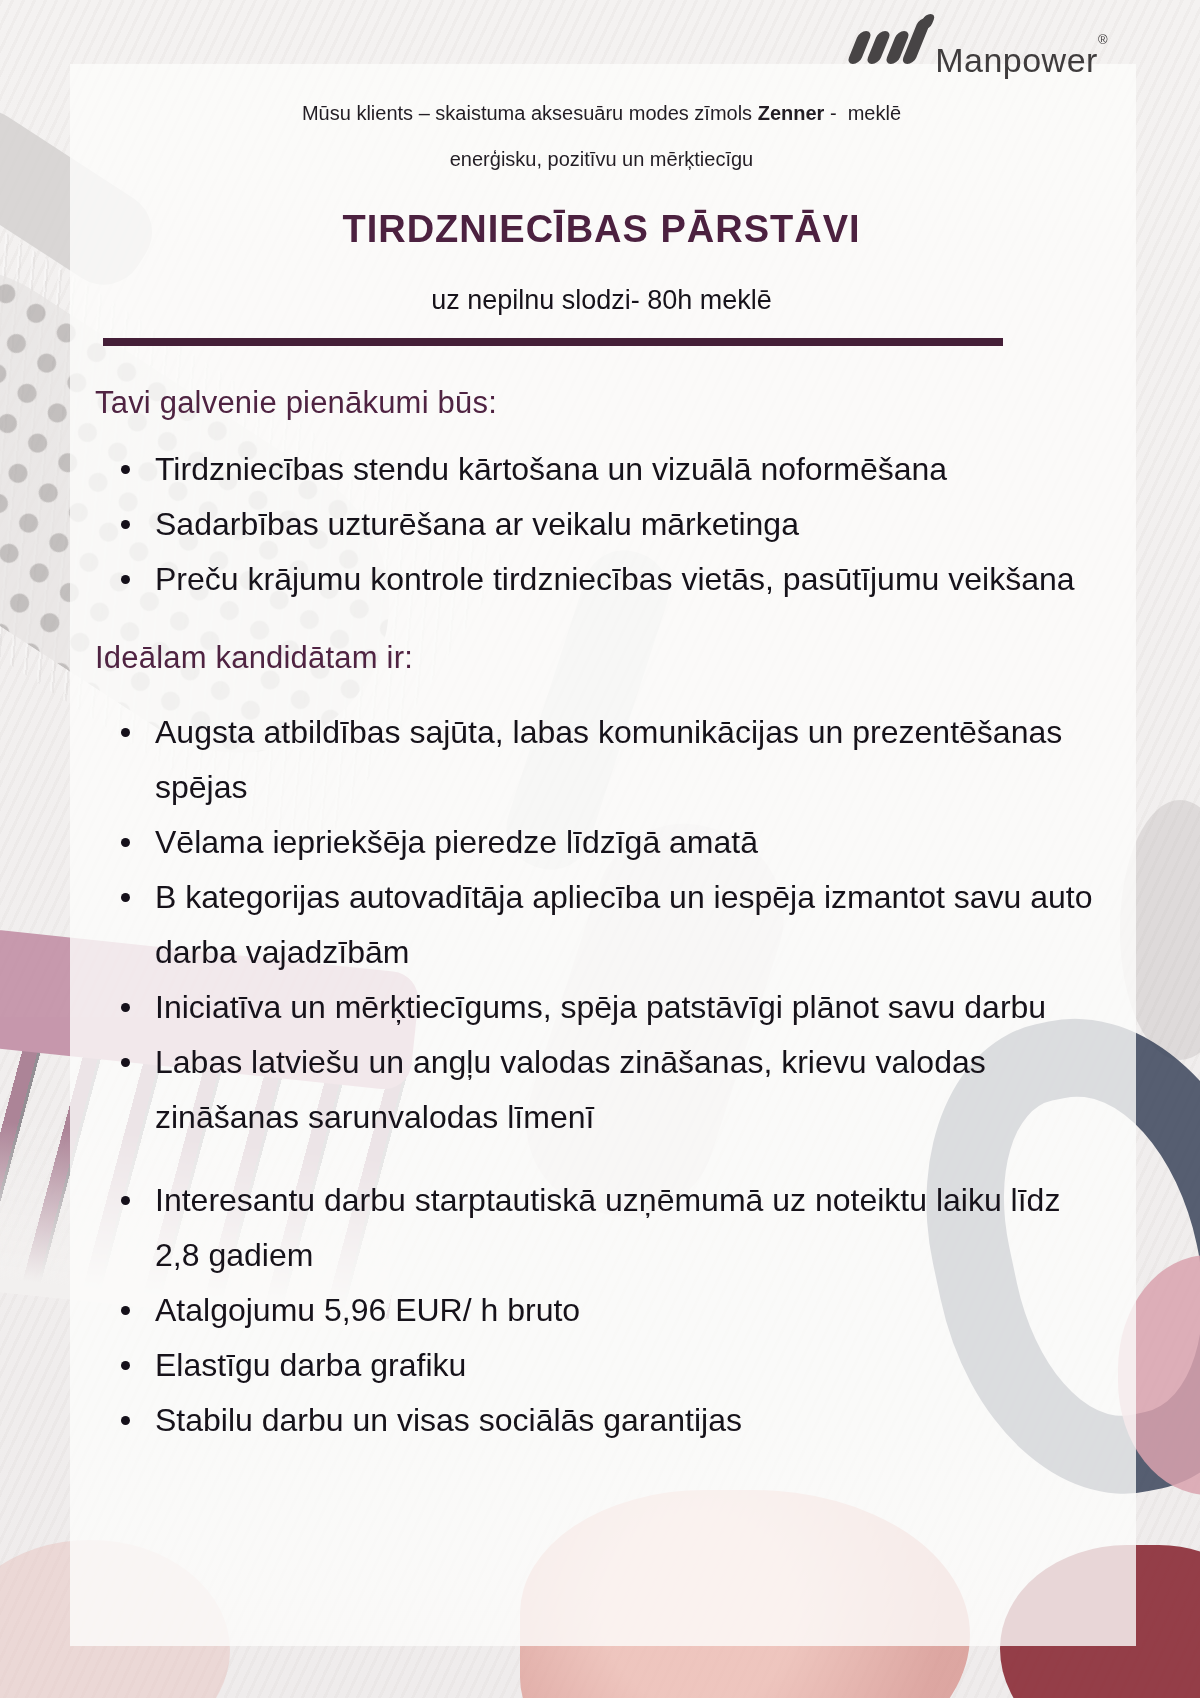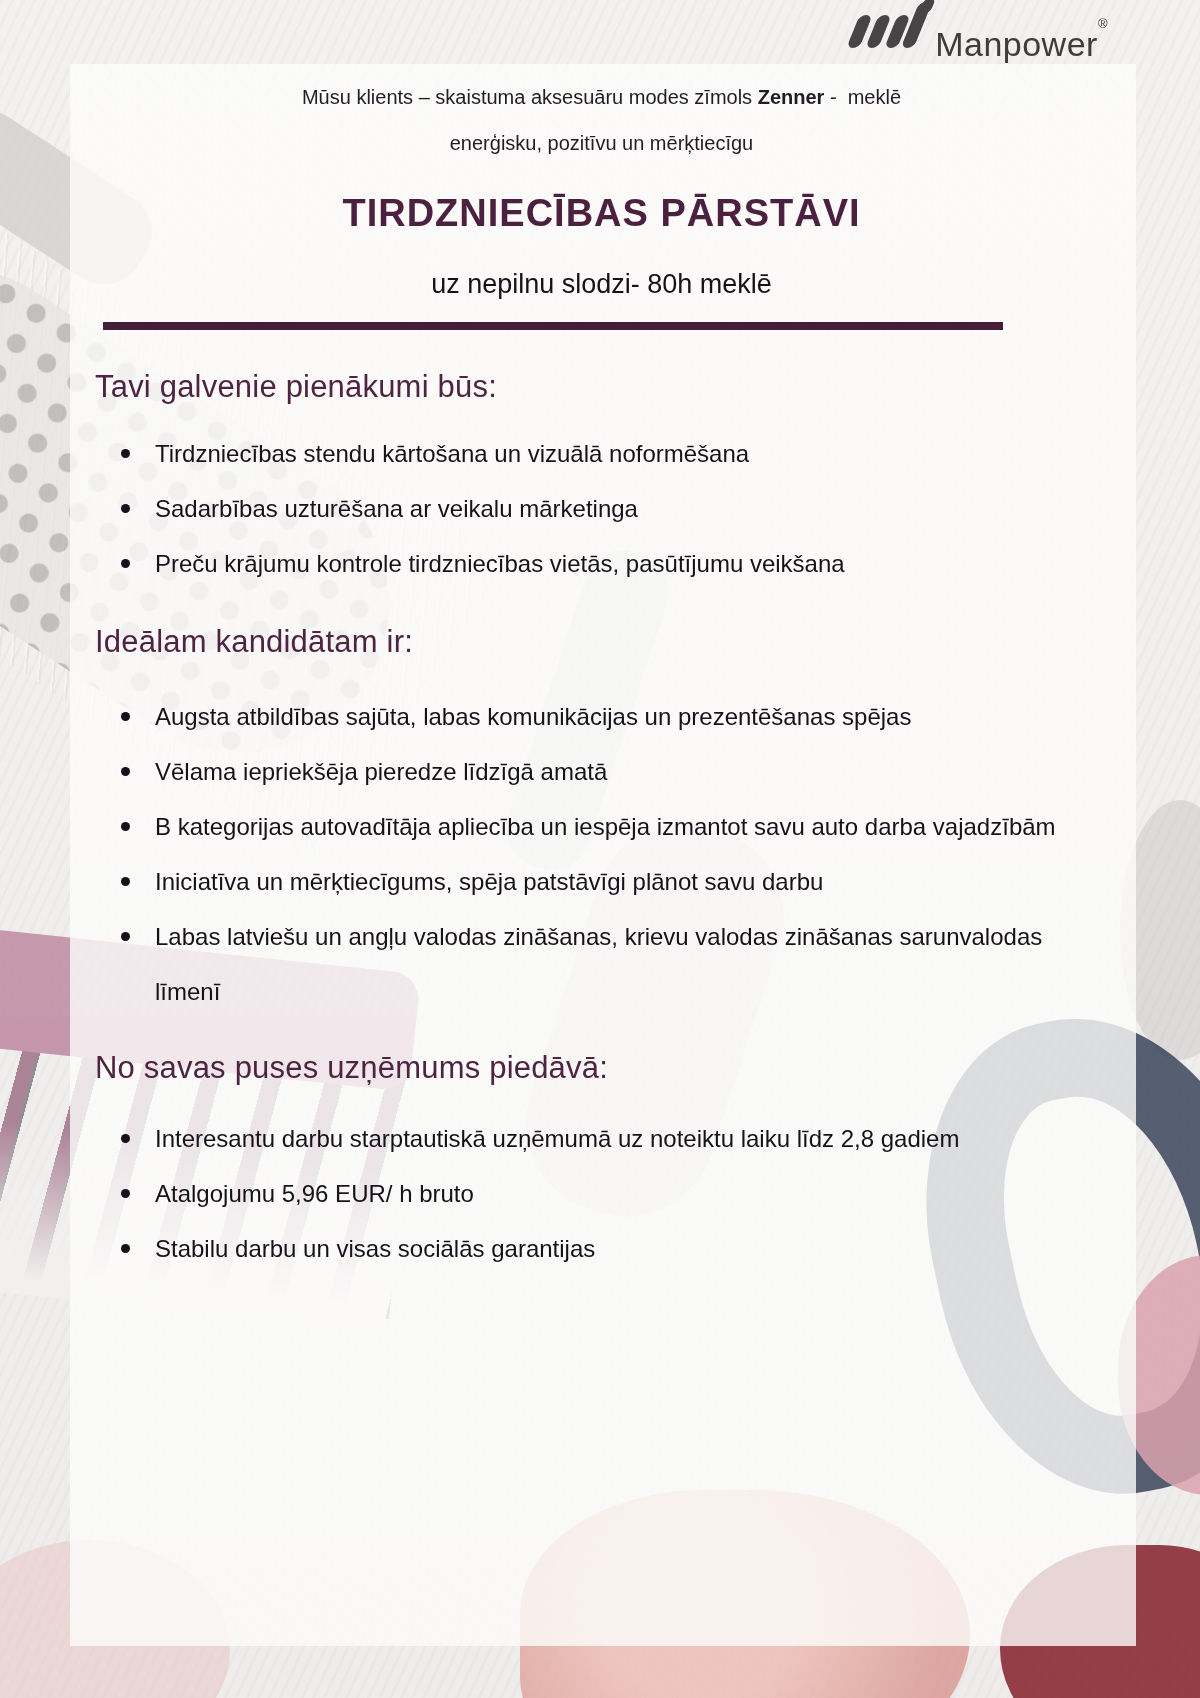--- a/index.html
+++ b/index.html
@@ -52,21 +52,21 @@
   .pink-smudge-bl{position:absolute;left:-50px;top:1540px;width:280px;height:220px;
     background:#e7c3c0;border-radius:50%;opacity:.5;}
 
   
   .overlay{position:absolute;left:70px;right:64px;top:64px;bottom:52px;
     background:rgba(253,252,251,0.80);z-index:1;}
 
   
   .content{position:absolute;left:95px;right:92px;top:0;z-index:2;color:#1d181e;}
 
-  .logo-row{display:flex;justify-content:flex-end;align-items:flex-start;padding-top:0;height:50px;}
+  .logo-row{display:flex;justify-content:flex-end;align-items:flex-start;padding-top:16px;height:50px;}
   .logo-bars{display:flex;align-items:flex-end;height:48px;margin-right:12px;position:relative;}
   .logo-bars i{display:block;width:13px;height:33px;background:#474445;border-radius:7px;
     transform:skewX(-22deg);margin-left:6px;}
   .logo-bars i.tall{height:46px;}
   .logo-bars i.tick{position:absolute;right:-10px;top:-2px;height:15px;width:11px;margin:0;}
   .logo-text{font-size:34px;color:#3f3c3d;font-weight:500;letter-spacing:.5px;line-height:48px;}
   .logo-text sup{font-size:13px;vertical-align:28px;}
 
   .intro{margin:24px 30px 0;text-align:center;font-size:20px;line-height:46px;
     color:#221d24;white-space:pre-wrap;}
@@ -77,21 +77,21 @@
   .subtitle{margin:14px 0 0;text-align:center;font-size:27px;color:#16121a;line-height:40px;}
 
   .divider{margin:18px 0 0 8px;width:900px;height:8px;background:#451f38;border:none;}
 
   section{margin:0;}
   .sec1{margin-top:36px;}
   .sec2{margin-top:30px;}
   .sec3{margin-top:28px;}
   h2{margin:0;font-size:31px;font-weight:400;color:#4f2342;line-height:42px;letter-spacing:.2px;}
   ul{list-style:none;margin:18px 0 0 14px;padding:0;max-width:985px;}
-  li{position:relative;padding-left:46px;font-size:24px;line-height:55px;color:#16121a;}
+  li{position:relative;padding-left:46px;font-size:32px;line-height:55px;color:#16121a;}
   li::before{content:"";position:absolute;left:12px;top:23px;width:9px;height:9px;
     border-radius:50%;background:#15101a;}
   .sec2 ul{margin-top:26px;}
   .sec3 ul{margin-top:22px;}
 </style>
 </head>
 <body>
 
 <div class="canvas">
 
@@ -150,22 +150,22 @@
       <ul>
         <li>Augsta atbildības sajūta, labas komunikācijas un prezentēšanas spējas</li>
         <li>Vēlama iepriekšēja pieredze līdzīgā amatā</li>
         <li>B kategorijas autovadītāja apliecība un iespēja izmantot savu auto darba vajadzībām</li>
         <li>Iniciatīva un mērķtiecīgums, spēja patstāvīgi plānot savu darbu</li>
         <li>Labas latviešu un angļu valodas  zināšanas, krievu valodas zināšanas sarunvalodas līmenī</li>
       </ul>
     </section>
 
     <section class="sec3">
-      <h2>No savas puses uzņēmums piedāvā:</h2>
       <ul>
         <li>Interesantu darbu starptautiskā uzņēmumā uz noteiktu laiku līdz 2,8 gadiem</li>
         <li>Atalgojumu 5,96 EUR/ h bruto</li>
+        <li>Elastīgu darba grafiku</li>
         <li>Stabilu darbu un visas sociālās garantijas</li>
       </ul>
     </section>
 
   </div>
 </div>
 
 </body></html>

